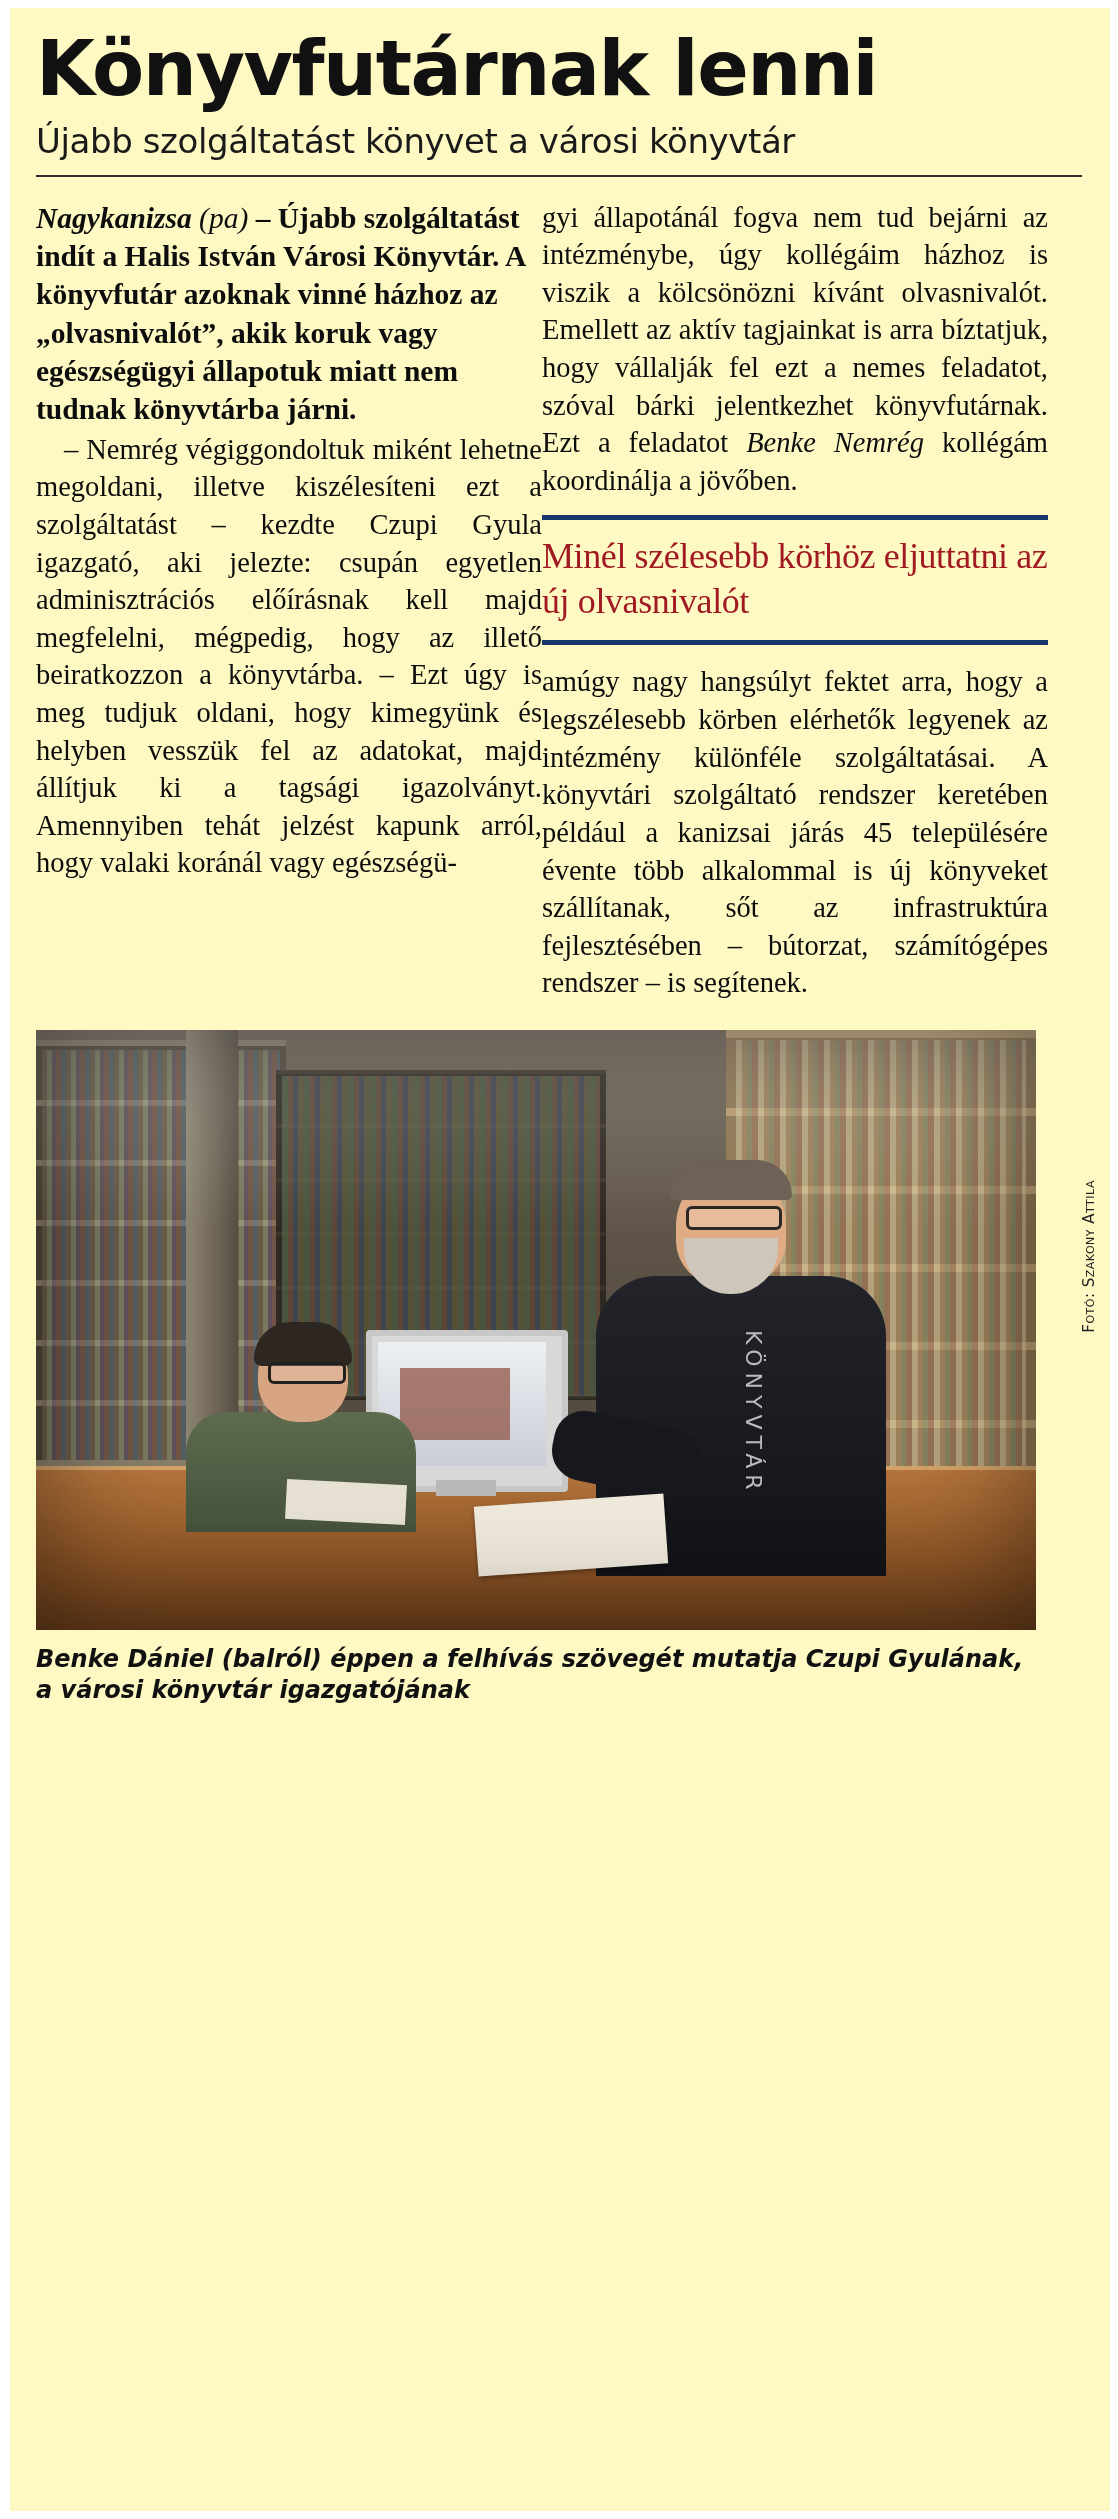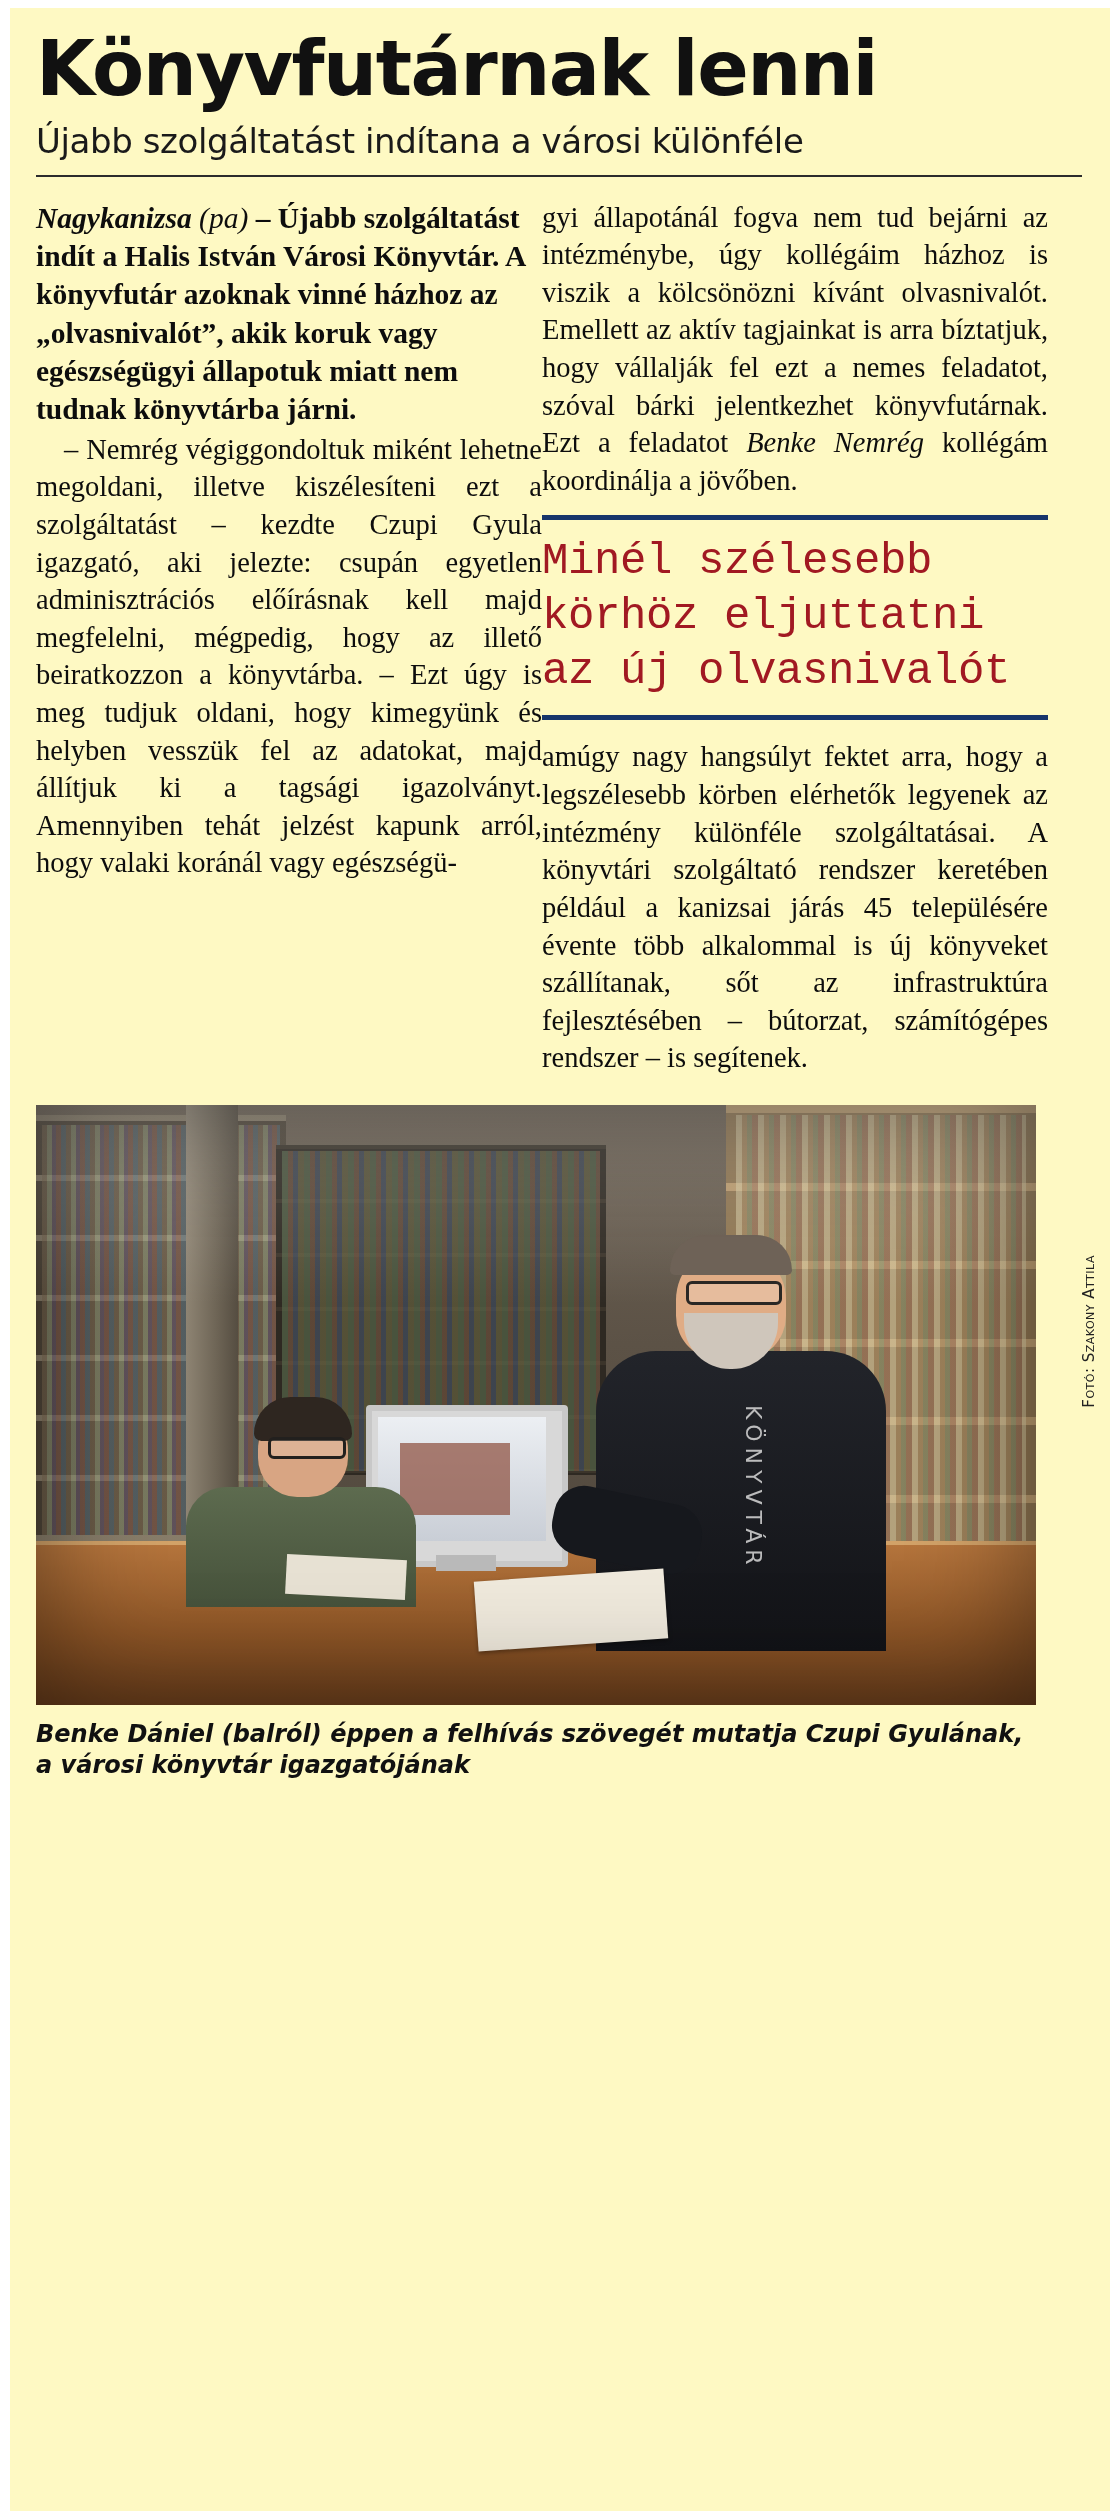--- a/index.html
+++ b/index.html
@@ -112,22 +112,22 @@
     margin: 16px 0 18px 0;
   }
   .pq-rule {
     border-top: 5px solid #16356b;
     margin: 6px 0 14px 0;
   }
   .pq-rule.bottom {
     margin: 16px 0 10px 0;
   }
   .pq-text {
-    font-family: Liberation Mono, monospace;
-    font-size: 44px;
+    font-family: Liberation Serif, serif;
+    font-size: 36px;
     line-height: 1.25;
     color: #a11922;
     font-weight: normal;
     letter-spacing: -0.4px;
   }
 
   
   .photo-block {
     margin-top: 26px;
     position: relative;
@@ -343,21 +343,21 @@
     box-shadow: inset 0 0 120px rgba(0,0,0,.45);
   }
 </style>
 </head>
 <body>
 
 <div class="page">
   <div class="content">
 
     <h1 class="headline">Könyvfutárnak lenni</h1>
-    <h2 class="subhead">Újabb szolgáltatást indítana a városi különféle</h2>
+    <h2 class="subhead">Újabb szolgáltatást könyvet a városi könyvtár</h2>
     <div class="rule-under-subhead"></div>
 
     <div class="columns">
 
       <div class="col">
         <div class="body-text">
           <p class="lead noindent"><span class="place">Nagykanizsa</span> <span class="paren">(pa)</span> <span>–</span> <span>Újabb szolgáltatást indít a Halis István Városi Könyvtár. A könyvfutár azoknak vinné házhoz az „olvasnivalót”, akik koruk vagy egészségügyi állapotuk miatt nem tudnak könyvtárba járni.</span></p>
 
 
           <p><span>– Nemrég végiggondoltuk miként lehetne megoldani, illetve kiszélesíteni ezt a szolgáltatást – kezdte Czupi Gyula igazgató, aki jelezte: csupán egyetlen adminisztrációs előírásnak kell majd megfelelni, mégpedig, hogy az illető beiratkozzon a könyvtárba. – Ezt úgy is meg tudjuk oldani, hogy kimegyünk és helyben vesszük fel az adatokat, majd állítjuk ki a tagsági igazolványt. Amennyiben tehát jelzést kapunk arról, hogy valaki koránál vagy egészségü-</span></p>

